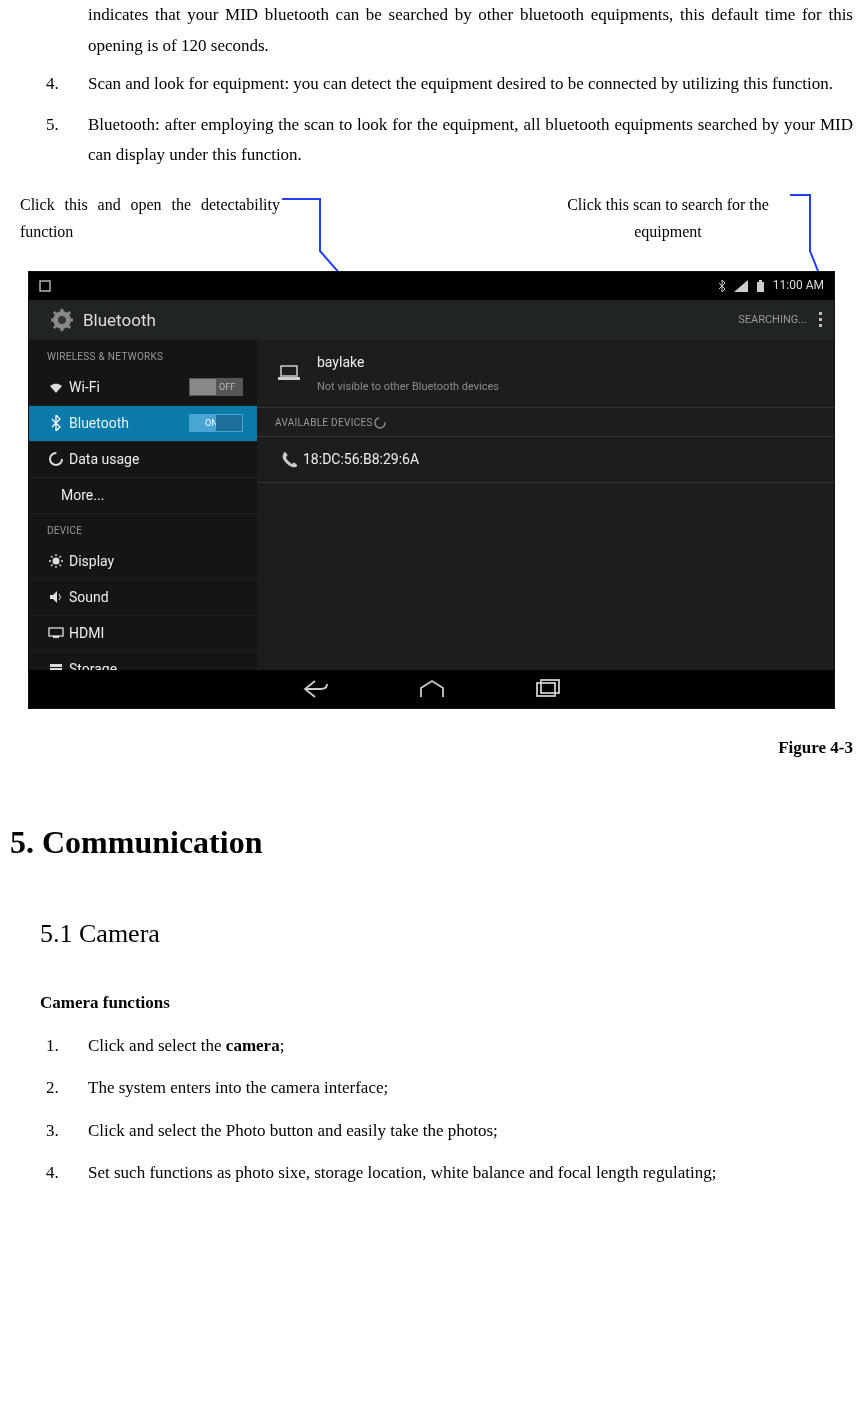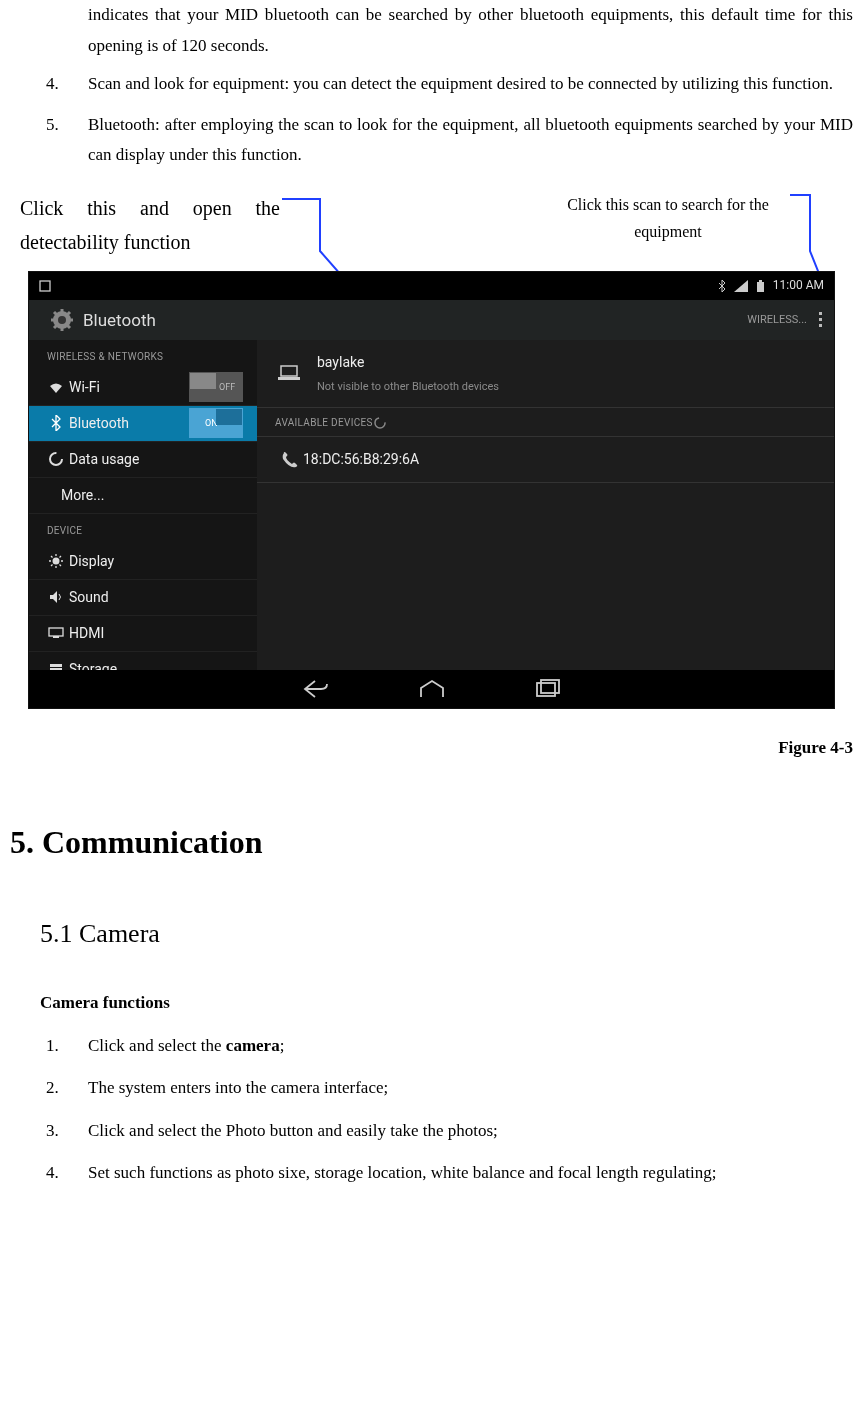--- a/index.html
+++ b/index.html
@@ -29,21 +29,21 @@
     top: 0;
   }
   .callouts-row {
     display: flex;
     justify-content: space-between;
     margin: 20px 10px 6px 10px;
     position: relative;
   }
   .callout-left {
     width: 260px;
-    font-size: 20px;
+    font-size: 16px;
     text-align: justify;
     line-height: 1.7;
   }
   .callout-right {
     width: 230px;
     font-size: 16px;
     text-align: center;
     line-height: 1.7;
     margin-right: 60px;
   }
@@ -112,21 +112,21 @@
     align-items: center;
     height: 36px;
     padding: 0 14px 0 18px;
     gap: 4px;
     border-bottom: 1px solid #222;
   }
   .side-item.active { background: #0a7ba9; }
   .side-item .icon-slot { width:18px; display:flex; justify-content:center;}
   .side-item .lbl { flex:1; color:#eee; font-size: 14px; }
   .side-item .sw {
-    width: 54px; height: 30px;
+    width: 54px; height: 18px;
     background:#555;
     position: relative;
     font-size:9px;
     color:#bbb;
     display:flex;align-items:center;
   }
   .side-item .sw .knob{ position:absolute; width:26px; height:16px; top:1px; background:#888;}
   .side-item .sw.off .knob{ left:1px;}
   .side-item .sw.off .txt{ margin-left:30px;}
   .side-item .sw.on{ background:#4aa4d4;}
@@ -263,21 +263,21 @@
               <line x1="18" y1="11" x2="22" y2="11"></line>
               <line x1="3" y1="3" x2="6" y2="6"></line>
               <line x1="16" y1="16" x2="19" y2="19"></line>
               <line x1="3" y1="19" x2="6" y2="16"></line>
               <line x1="16" y1="6" x2="19" y2="3"></line>
             </g>
         </svg>
         <span class="title">Bluetooth</span>
       </div>
       <div style="display:flex;align-items:center;">
-        <span class="searching">WIRELESS...</span>
+        <span class="searching">SEARCHING...</span>
         <div class="menu-dots">
             <span></span>
             <span></span>
             <span></span>
           </div>
       </div>
     </div>
 
     <div class="body-area">
       <div class="sidebar">

